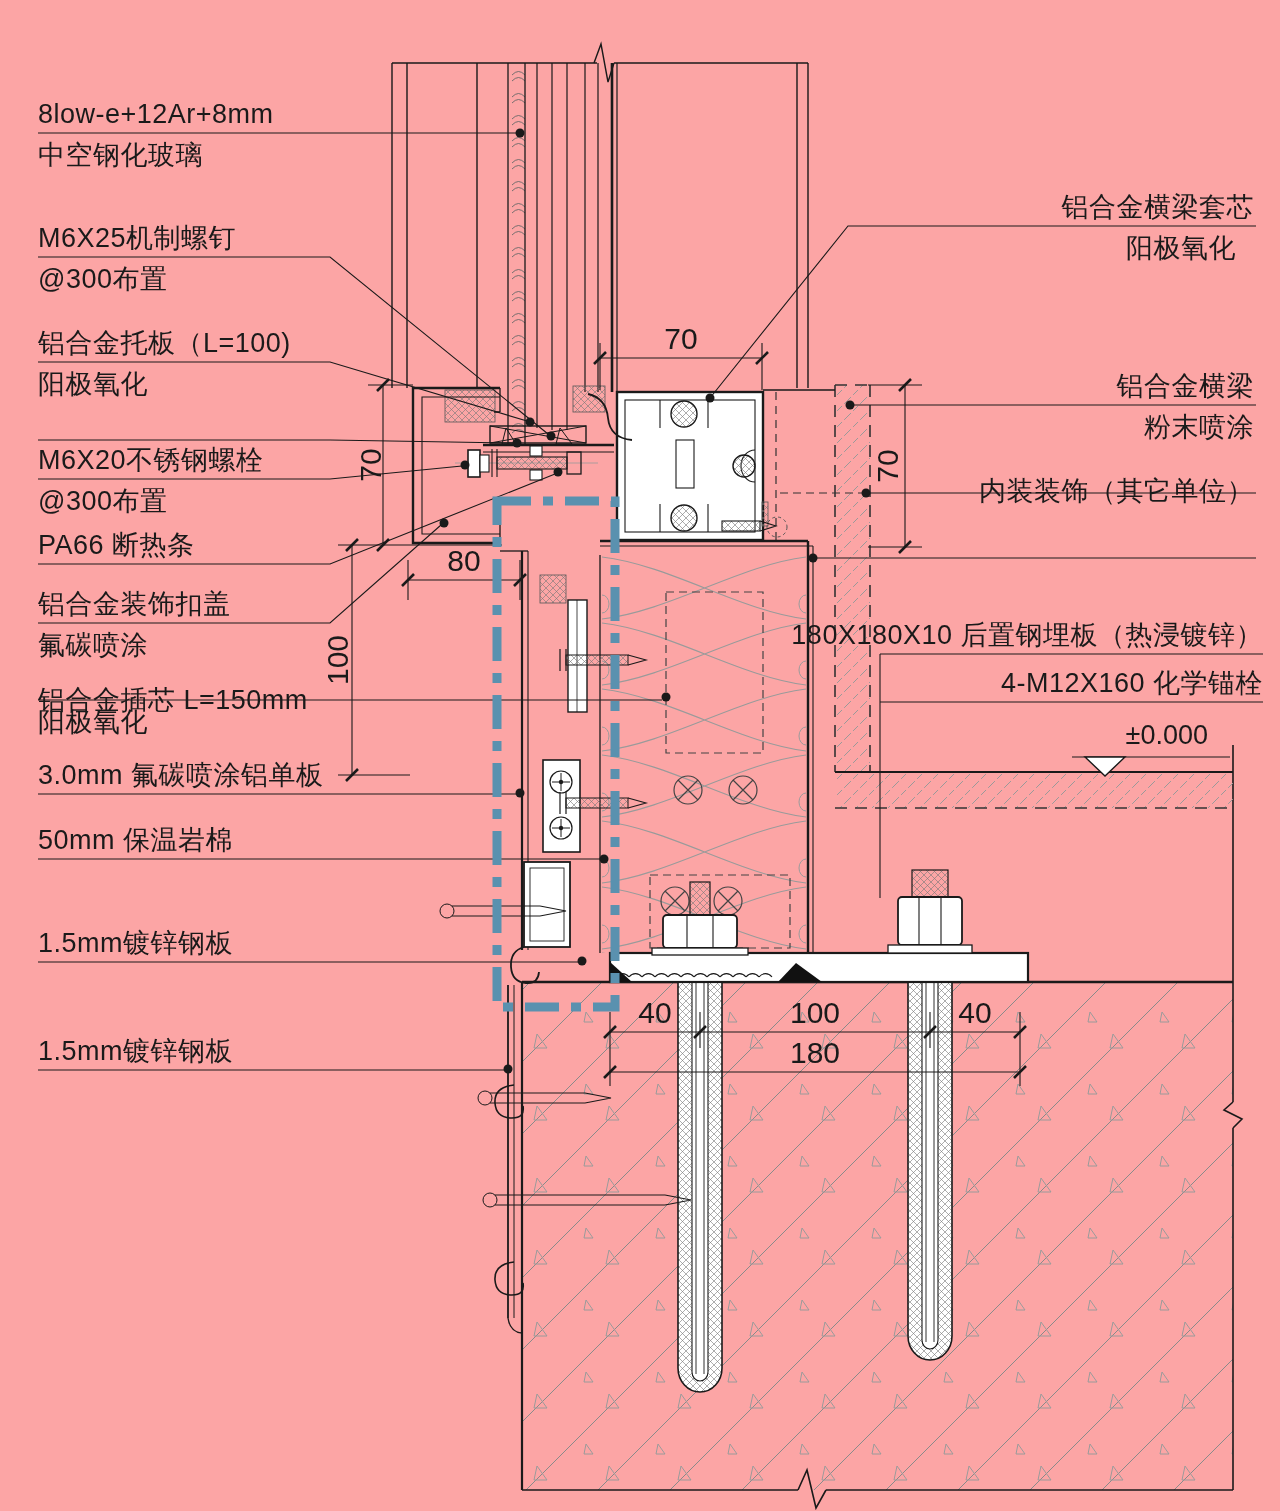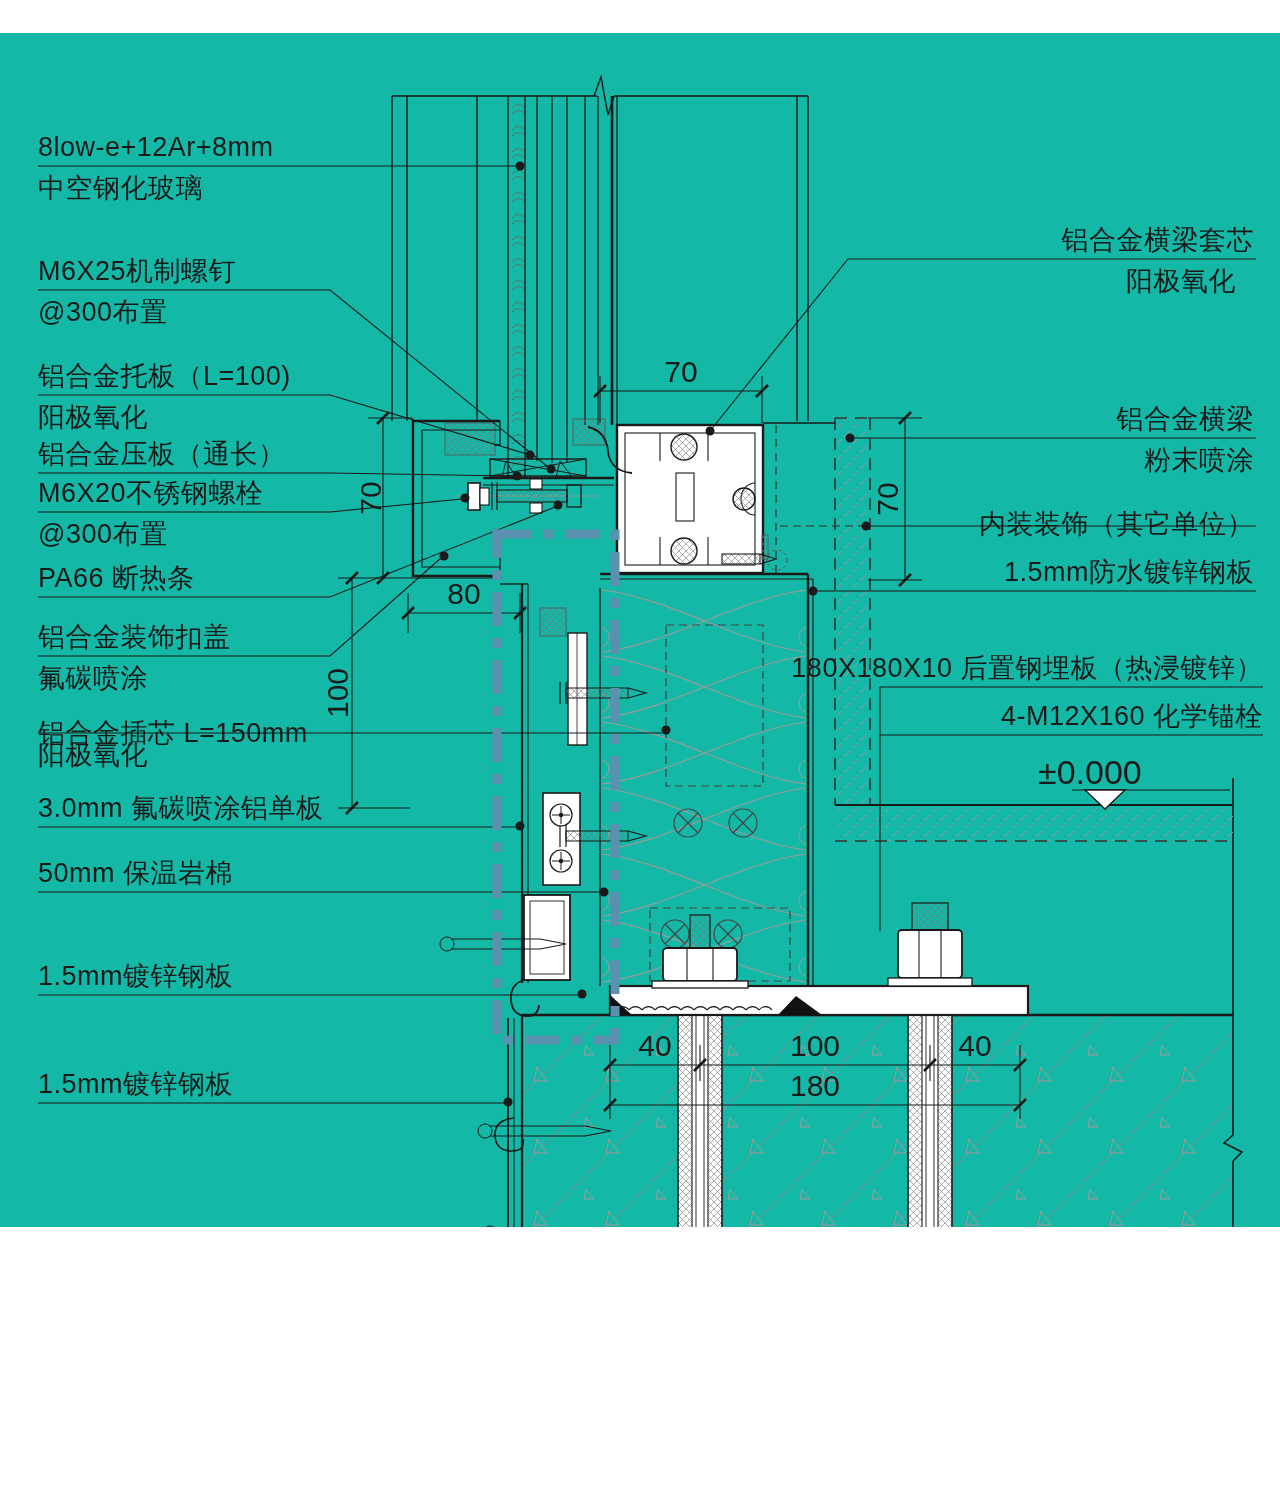--- a/index.html
+++ b/index.html
@@ -1,25 +1,25 @@
 <!DOCTYPE html>
 <html><head>
 <meta charset="utf-8">
 <style>
   html,body{margin:0;padding:0;background:#ffffff;}
-  #stage{position:relative;width:1280px;height:1194px;background:#14b8a6;overflow:hidden;
-         font-family:"Liberation Sans","DejaVu Sans",sans-serif;color:#1a1a1a;margin-top:33px;}
+  #stage{position:relative;width:1280px;height:1511px;background:#fca5a5;overflow:hidden;
+         font-family:"Liberation Sans","DejaVu Sans",sans-serif;color:#1a1a1a;}
   #draw{position:absolute;left:0;top:0;}
   .lab{position:absolute;font-size:27px;line-height:32px;white-space:nowrap;letter-spacing:0.5px;}
   .ll{left:38px;}
   .rl{right:26px;text-align:left;}
   .rw{right:17px;text-align:center;}
   .dim{position:absolute;font-size:30px;width:60px;text-align:center;line-height:30px;}
   .vdim{transform:rotate(-90deg);}
-  .lvl{position:absolute;font-size:34px;width:170px;}
+  .lvl{position:absolute;font-size:27px;width:170px;text-align:right;}
 </style>
 </head>
 <body>
 
 <div id="stage">
 
 <svg id="draw" width="1280" height="1511" viewBox="0 0 1280 1511">
   <defs>
     <pattern id="conc" width="72" height="72" patternUnits="userSpaceOnUse">
       <path d="M-6,78 L78,-6" stroke="#8a8a8a" stroke-width="1" fill="none"></path>
@@ -292,39 +292,37 @@
     <rect x="497" y="501" width="118" height="506" fill="none" stroke="#5a91af" stroke-width="9" stroke-dasharray="34 12 10 12"></rect>
   </g>
 </svg>
 
   <div class="lab ll" style="top:98px">8low-e+12Ar+8mm</div>
   <div class="lab ll" style="top:139px">中空钢化玻璃</div>
   <div class="lab ll" style="top:222px">M6X25机制螺钉</div>
   <div class="lab ll" style="top:263px">@300布置</div>
   <div class="lab ll" style="top:327px">铝合金托板（L=100)</div>
   <div class="lab ll" style="top:368px">阳极氧化</div>
-  <div class="lab ll" style="top:405px">铝合金压板（通长）</div>
   <div class="lab ll" style="top:444px">M6X20不锈钢螺栓</div>
   <div class="lab ll" style="top:485px">@300布置</div>
   <div class="lab ll" style="top:529px">PA66 断热条</div>
   <div class="lab ll" style="top:588px">铝合金装饰扣盖</div>
   <div class="lab ll" style="top:629px">氟碳喷涂</div>
   <div class="lab ll" style="top:684px">铝合金插芯  L=150mm</div>
   <div class="lab ll" style="top:706px">阳极氧化</div>
   <div class="lab ll" style="top:759px">3.0mm 氟碳喷涂铝单板</div>
   <div class="lab ll" style="top:824px">50mm 保温岩棉</div>
   <div class="lab ll" style="top:927px">1.5mm镀锌钢板</div>
   <div class="lab ll" style="top:1035px">1.5mm镀锌钢板</div>
 
   <div class="lab rl" style="top:191px">铝合金横梁套芯</div>
   <div class="lab rl" style="top:232px;right:44px">阳极氧化</div>
   <div class="lab rl" style="top:370px">铝合金横梁</div>
   <div class="lab rl" style="top:411px">粉末喷涂</div>
   <div class="lab rl" style="top:475px">内装装饰（其它单位）</div>
-  <div class="lab rl" style="top:523px">1.5mm防水镀锌钢板</div>
   <div class="lab rw" style="top:619px">180X180X10 后置钢埋板（热浸镀锌）</div>
   <div class="lab rw" style="top:667px">4-M12X160  化学锚栓</div>
 
   <div class="dim" style="left:651px;top:324px">70</div>
   <div class="dim vdim" style="left:341px;top:450px">70</div>
   <div class="dim vdim" style="left:308px;top:645px">100</div>
   <div class="dim vdim" style="left:858px;top:451px">70</div>
   <div class="dim" style="left:434px;top:546px">80</div>
   <div class="dim" style="left:625px;top:998px">40</div>
   <div class="dim" style="left:785px;top:998px">100</div>

